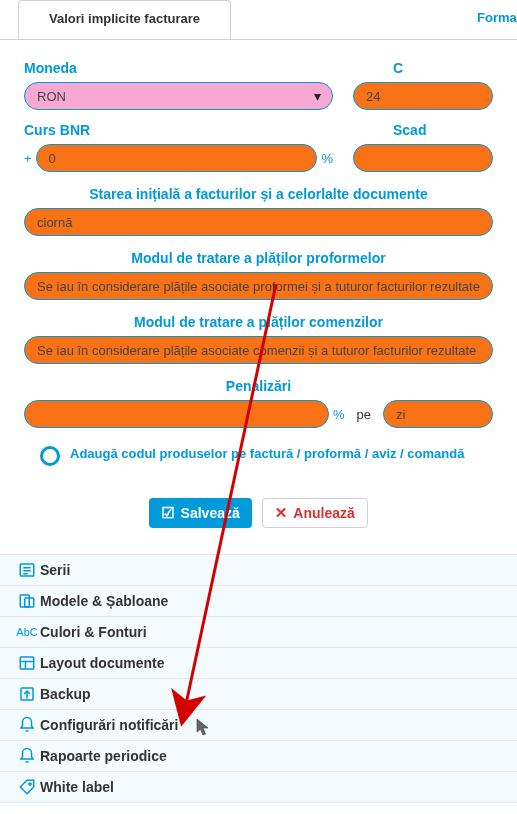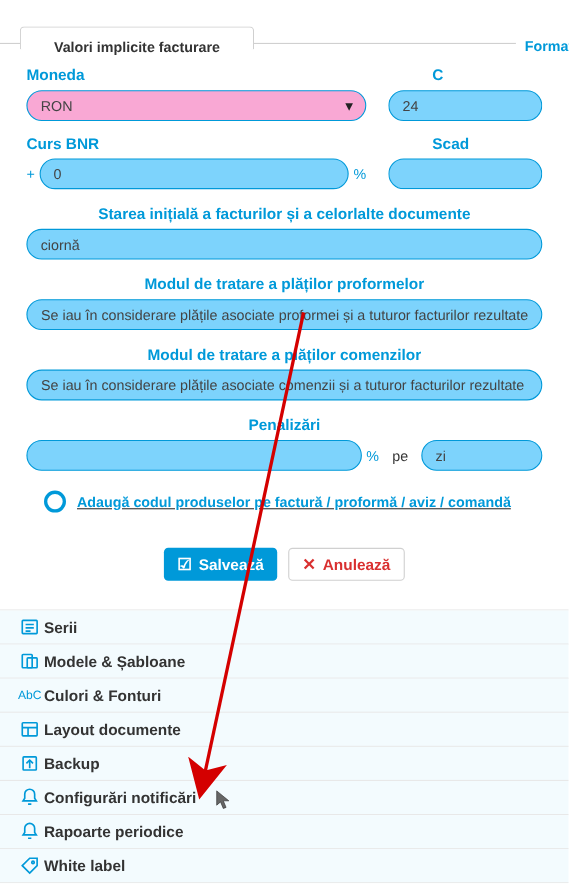--- a/index.html
+++ b/index.html
@@ -22,21 +22,20 @@
     padding: 10px 30px;
     font-weight: bold;
     font-size: 13px;
     color: #333;
     border: 1px solid #d0d0d0;
     border-bottom: none;
     background: #fff;
     margin-left: 18px;
     border-radius: 4px 4px 0 0;
     cursor: pointer;
-    margin-top: 24px;
   }
   .tab.inactive {
     color: #0099d9;
     border: none;
     margin-left: auto;
     margin-right: -20px;
     padding: 10px 8px;
   }
 
   .form-area { padding: 8px 24px 12px 24px; }
@@ -69,21 +68,21 @@
 
   input.textin, select.textin {
     width: 100%;
     border: 1px solid #0099d9;
     border-radius: 16px;
     height: 28px;
     padding: 0 12px;
     font-size: 13px;
     color: #444;
     outline: none;
-    background: #7dd3fc;
+    background: #f97316;
   }
   select.textin {
     appearance: none;
     padding-right: 30px;
     background: #f9a8d4;
   }
   .select-wrap { position: relative; flex:1; }
   .select-caret {
     position: absolute;
     right: 12px;
@@ -97,24 +96,23 @@
   .full-label {
     text-align: center;
     color: #0099d9;
     font-weight: bold;
     font-size: 14px;
     padding: 14px 0 6px;
   }
 
   .checkbox-row {
     display: flex;
-    align-items: center;
+    align-items: flex-start;
     gap: 10px;
     padding: 18px 0 10px 16px;
-    text-decoration: underline;
   }
   .round-cb {
     width: 20px; height: 20px;
     border: 3px solid #0099d9;
     border-radius: 50%;
     cursor: pointer;
     flex: 0 0 auto;
   }
   .cb-text { color: #0099d9; font-weight: bold; font-size: 13px; }
 

